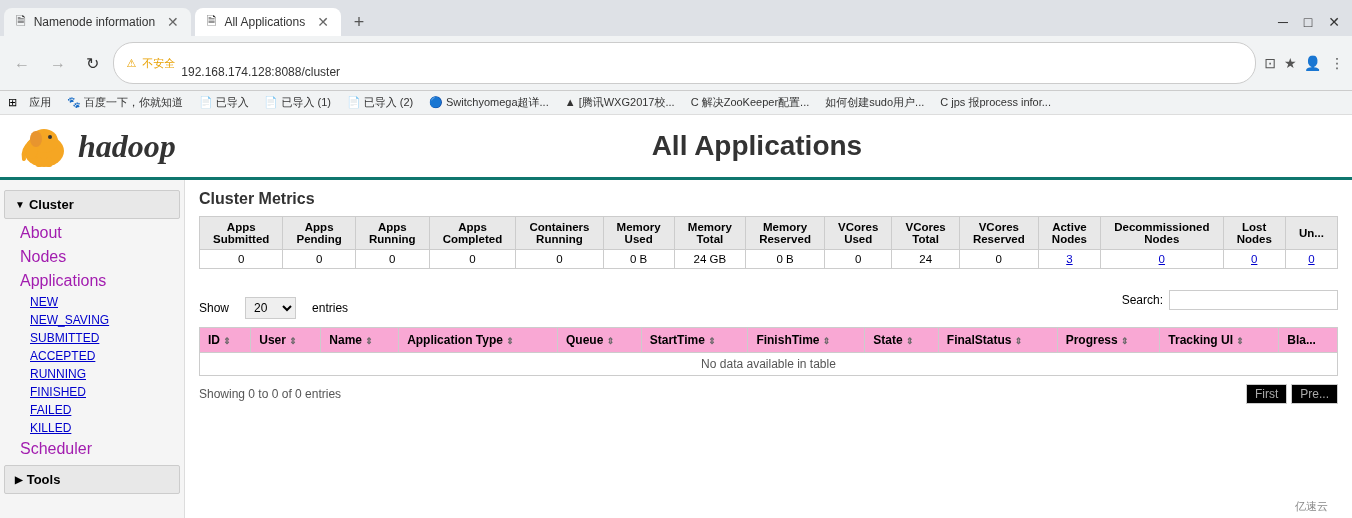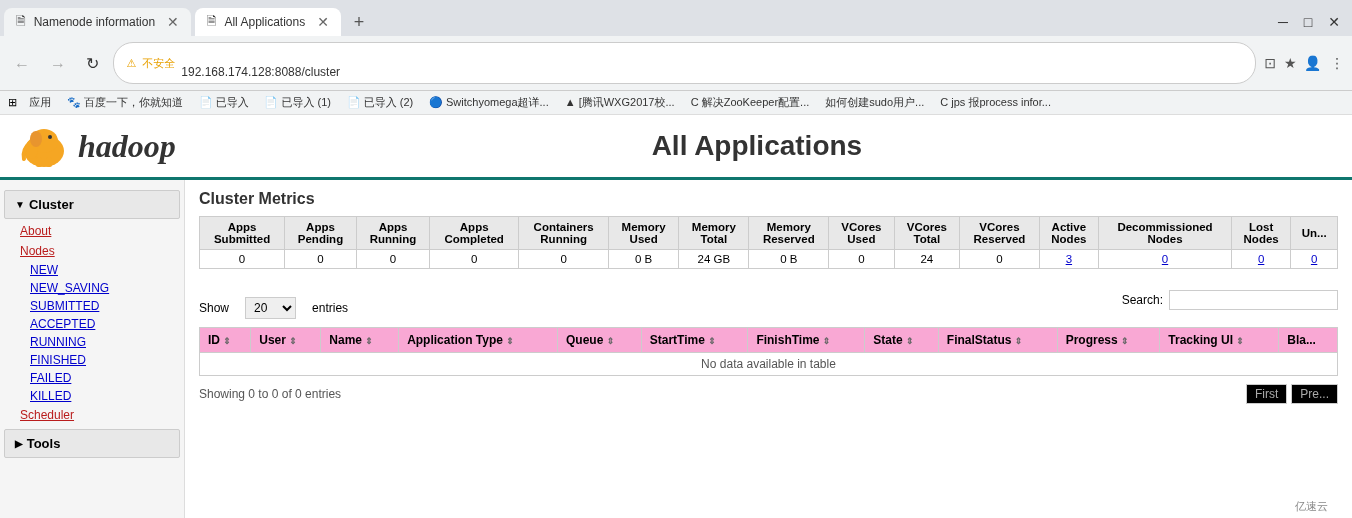--- a/index.html
+++ b/index.html
@@ -22,30 +22,30 @@
     .bar-icons { display: flex; gap: 8px; color: #555; font-size: 14px; }
 
     .bookmarks-bar { background: #f1f3f4; padding: 3px 8px; display: flex; align-items: center; gap: 8px; border-bottom: 1px solid #ddd; font-size: 11px; overflow: hidden; }
     .bookmark-item { display: flex; align-items: center; gap: 3px; cursor: pointer; color: #333; white-space: nowrap; padding: 1px 4px; }
 
     
     .sidebar { width: 185px; min-width: 185px; border-right: 1px solid #ddd; background: #f5f5f5; padding: 8px 0; overflow-y: auto; }
     .sidebar-section { margin-bottom: 4px; }
     .sidebar-header { display: flex; align-items: center; gap: 4px; padding: 6px 10px; font-weight: bold; font-size: 13px; cursor: pointer; background: #e8e8e8; border: 1px solid #ccc; margin: 2px 4px; border-radius: 2px; }
     .sidebar-arrow { font-size: 10px; }
-    .sidebar-link { display: block; padding: 3px 20px; color: #b91c1c; text-decoration: underline; cursor: pointer; font-size: 12px; }
+    .sidebar-link { display: block; padding: 3px 20px; color: #a21caf; cursor: pointer; font-size: 16px; }
     .sidebar-sublink { display: block; padding: 2px 30px; color: #0000cc; text-decoration: underline; cursor: pointer; font-size: 12px; }
 
     
     .main-content { flex: 1; padding: 10px 14px; overflow-x: auto; overflow-y: auto; }
     .section-title { font-size: 16px; font-weight: bold; margin-bottom: 8px; color: #333; }
 
     
     .metrics-table { border-collapse: collapse; font-size: 11.5px; width: 100%; margin-bottom: 12px; }
-    .metrics-table th { background: #e8e8e8; border: 1px solid #ccc; padding: 4px 6px; text-align: center; font-weight: bold; white-space: nowrap; }
+    .metrics-table th { background: #e8e8e8; border: 1px solid #ccc; padding: 4px 13px; text-align: center; font-weight: bold; white-space: nowrap; }
     .metrics-table td { border: 1px solid #ccc; padding: 3px 6px; text-align: center; white-space: nowrap; }
     .metrics-table .link-cell { color: #0000cc; text-decoration: underline; cursor: pointer; }
 
     
     .table-controls { display: flex; align-items: center; justify-content: space-between; margin-bottom: 8px; font-size: 12px; }
     .show-entries { display: flex; align-items: center; gap: 16px; margin-top: 16px; }
     .show-entries select { font-size: 12px; padding: 2px 4px; border: 1px solid #ccc; }
     .search-box { display: flex; align-items: center; gap: 6px; }
     .search-box input { font-size: 12px; padding: 2px 6px; border: 1px solid #ccc; }
 
@@ -149,20 +149,21 @@
   <div style="display:flex; flex:1; overflow:hidden;">
 
     <div class="sidebar">
       <div class="sidebar-section">
         <div class="sidebar-header">
           <span class="sidebar-arrow">▼</span>
           <span>Cluster</span>
         </div>
         <a class="sidebar-link">About</a>
         <a class="sidebar-link">Nodes</a>
+        <a class="sidebar-link">Applications</a>
         <a class="sidebar-sublink">NEW</a>
         <a class="sidebar-sublink">NEW_SAVING</a>
         <a class="sidebar-sublink">SUBMITTED</a>
         <a class="sidebar-sublink">ACCEPTED</a>
         <a class="sidebar-sublink">RUNNING</a>
         <a class="sidebar-sublink">FINISHED</a>
         <a class="sidebar-sublink">FAILED</a>
         <a class="sidebar-sublink">KILLED</a>
         <a class="sidebar-link">Scheduler</a>
       </div>

